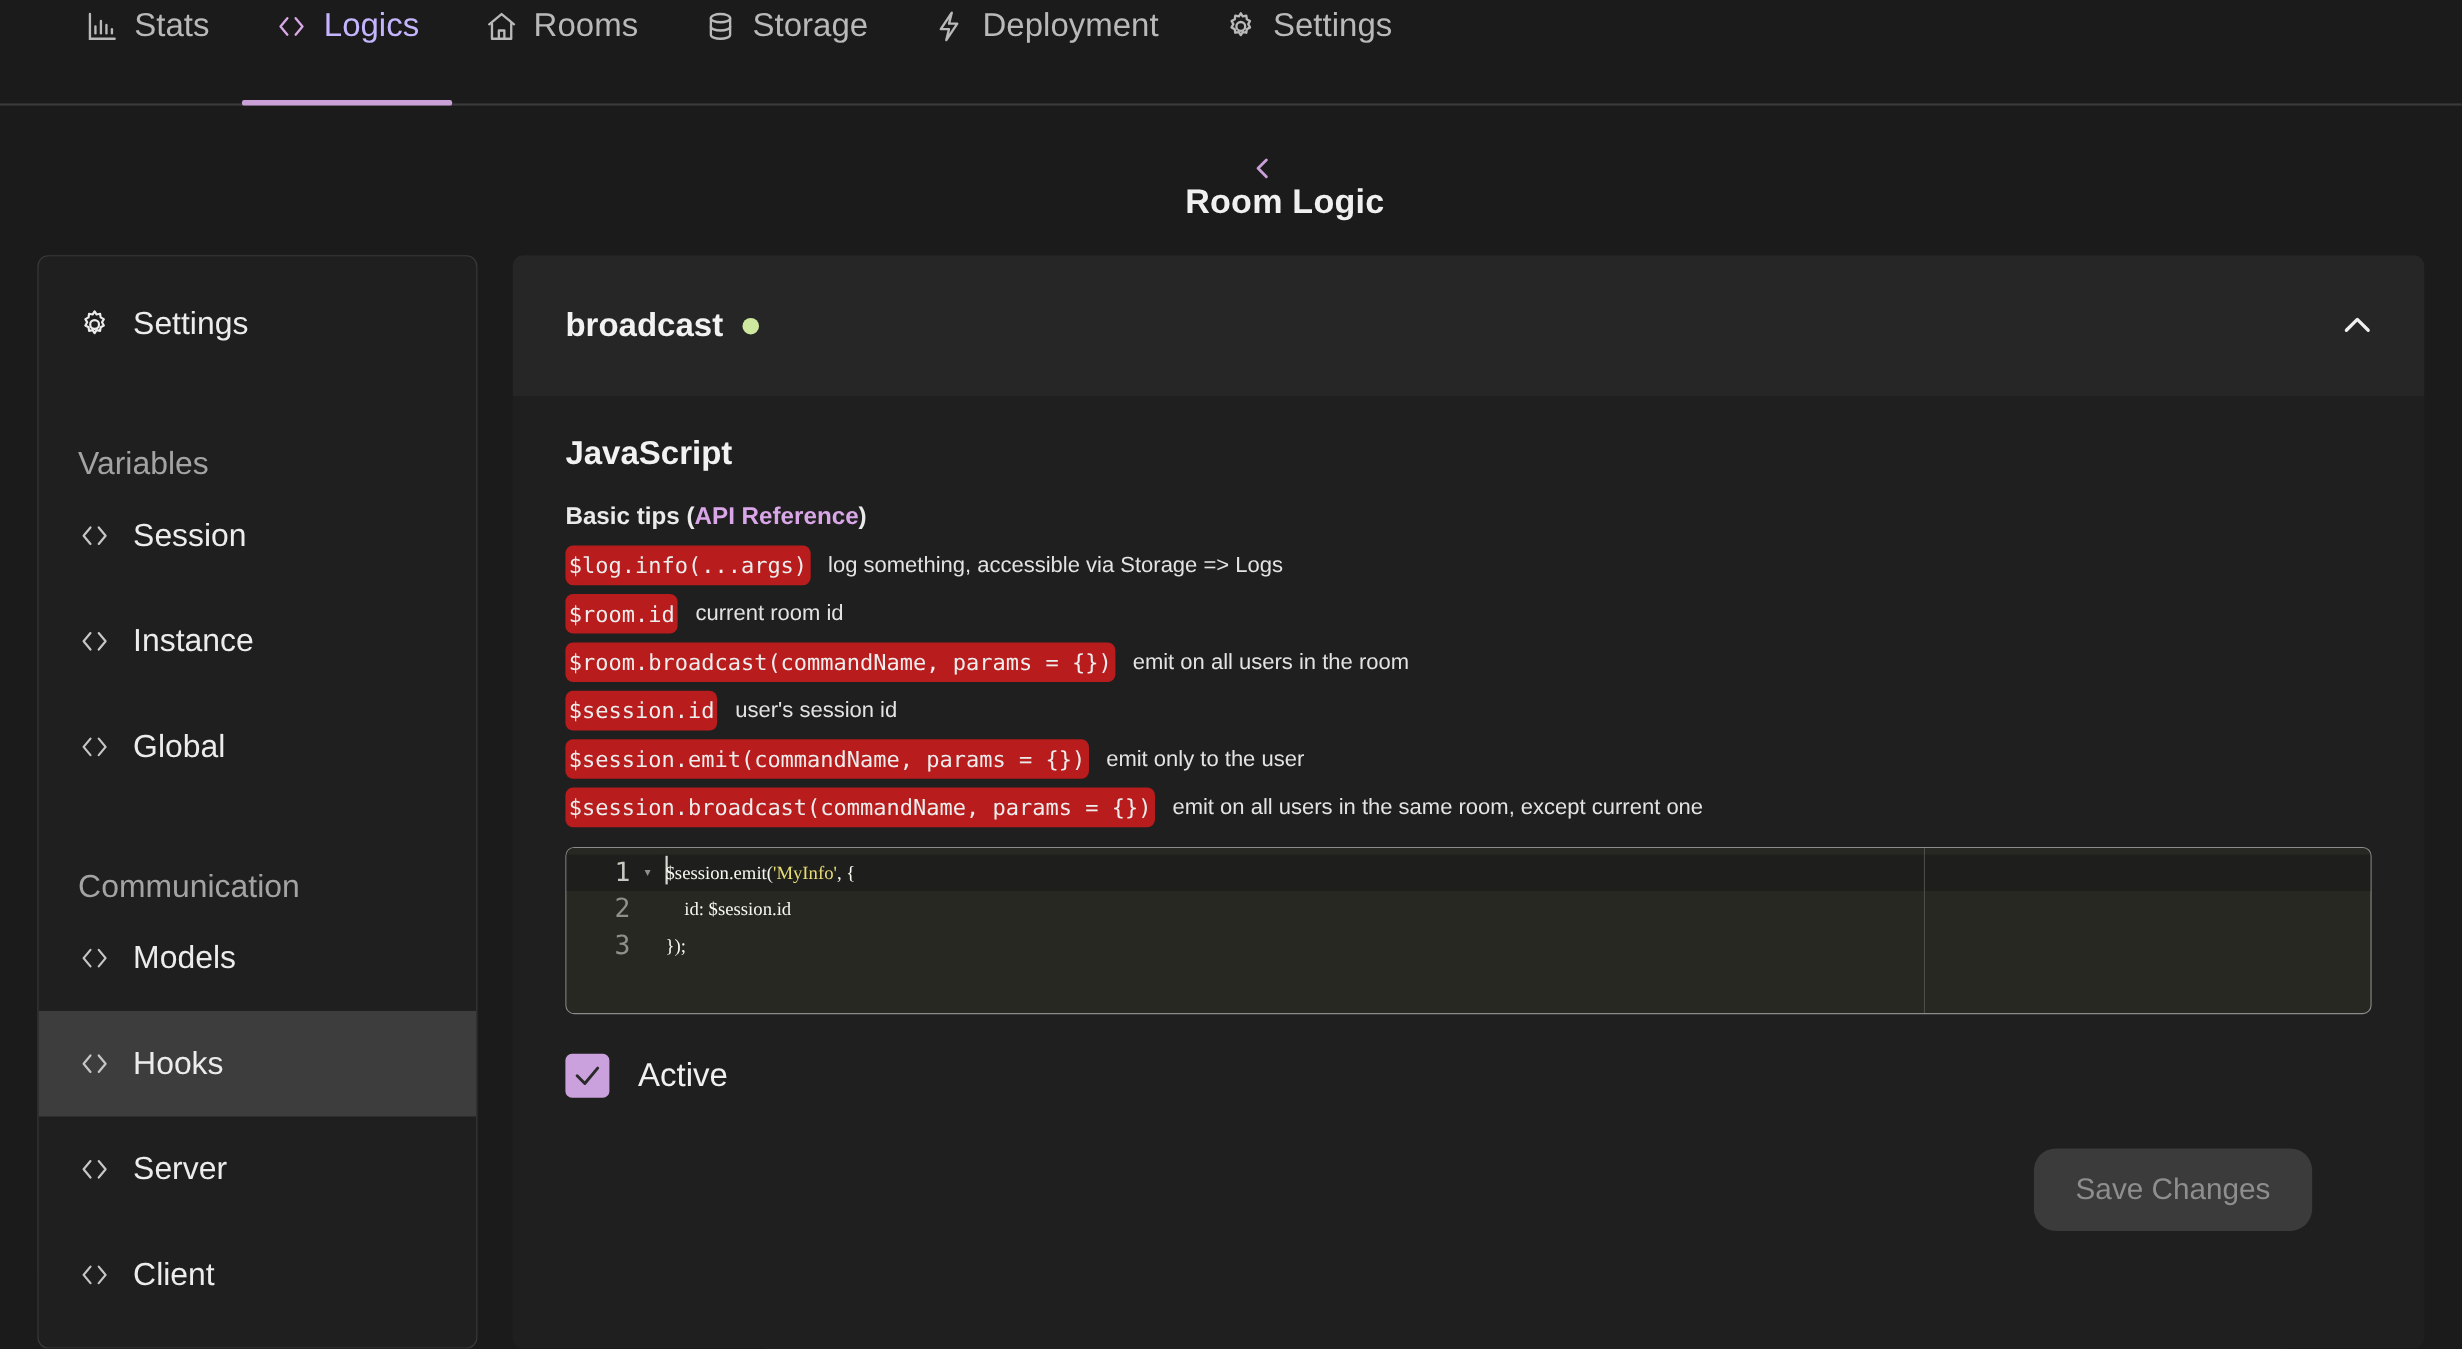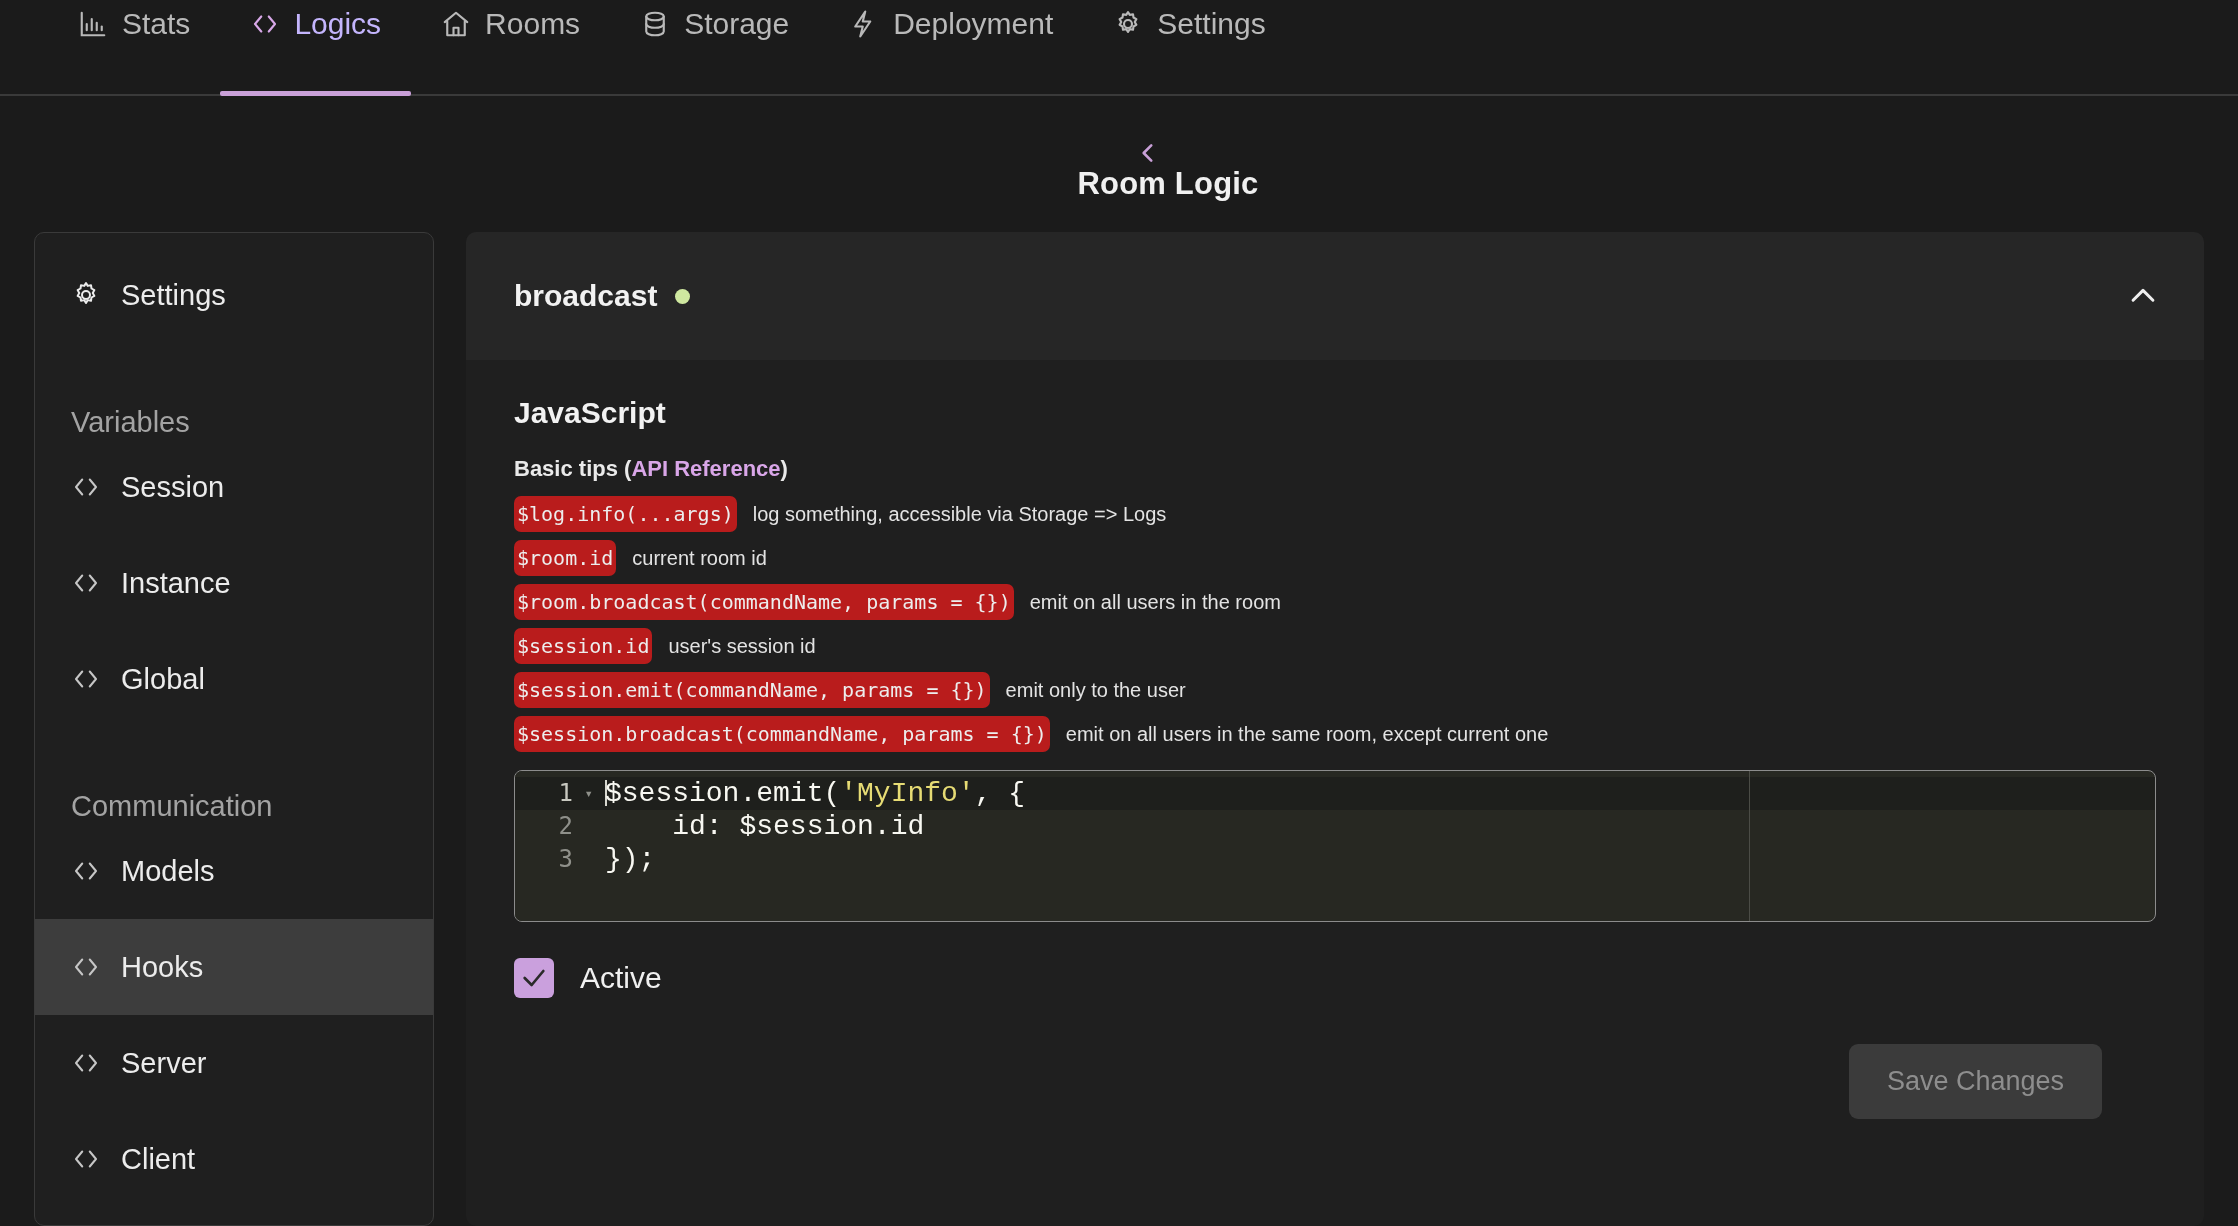--- a/index.html
+++ b/index.html
@@ -207,22 +207,22 @@
     position: absolute;
     right: 6px; top: 0;
     color: #8f908a;
     font-size: 14px;
     line-height: 33px;
   }
   .code-area {
     flex: 1 1 auto;
     position: relative;
     padding-top: 6px;
-    font-family: Liberation Mono, monospace;
-    font-size: 28px;
+    font-family: Liberation Serif, serif;
+    font-size: 17px;
     color: #f8f8f2;
   }
   .code-line { height: 33px; line-height: 33px; padding-left: 6px; white-space: pre; }
   .code-line.active { background: #1e1f1c; }
   .code-line .caret {
     display: inline-block;
     width: 2px;
     height: 26px;
     background: #d8d8d0;
     vertical-align: -5px;
@@ -261,21 +261,21 @@
     display: flex;
     justify-content: flex-end;
     padding: 46px 54px 0 0;
   }
   .save-btn {
     background: #3b3b3b;
     color: #8e8e8e;
     font-size: 27px;
     font-weight: 500;
     border: none;
-    border-radius: 9px;
+    border-radius: 20px;
     padding: 22px 38px;
     cursor: default;
     font-family: "Liberation Sans", sans-serif;
   }
 </style>
 </head>
 <body>
 
 <div class="topnav">
 

